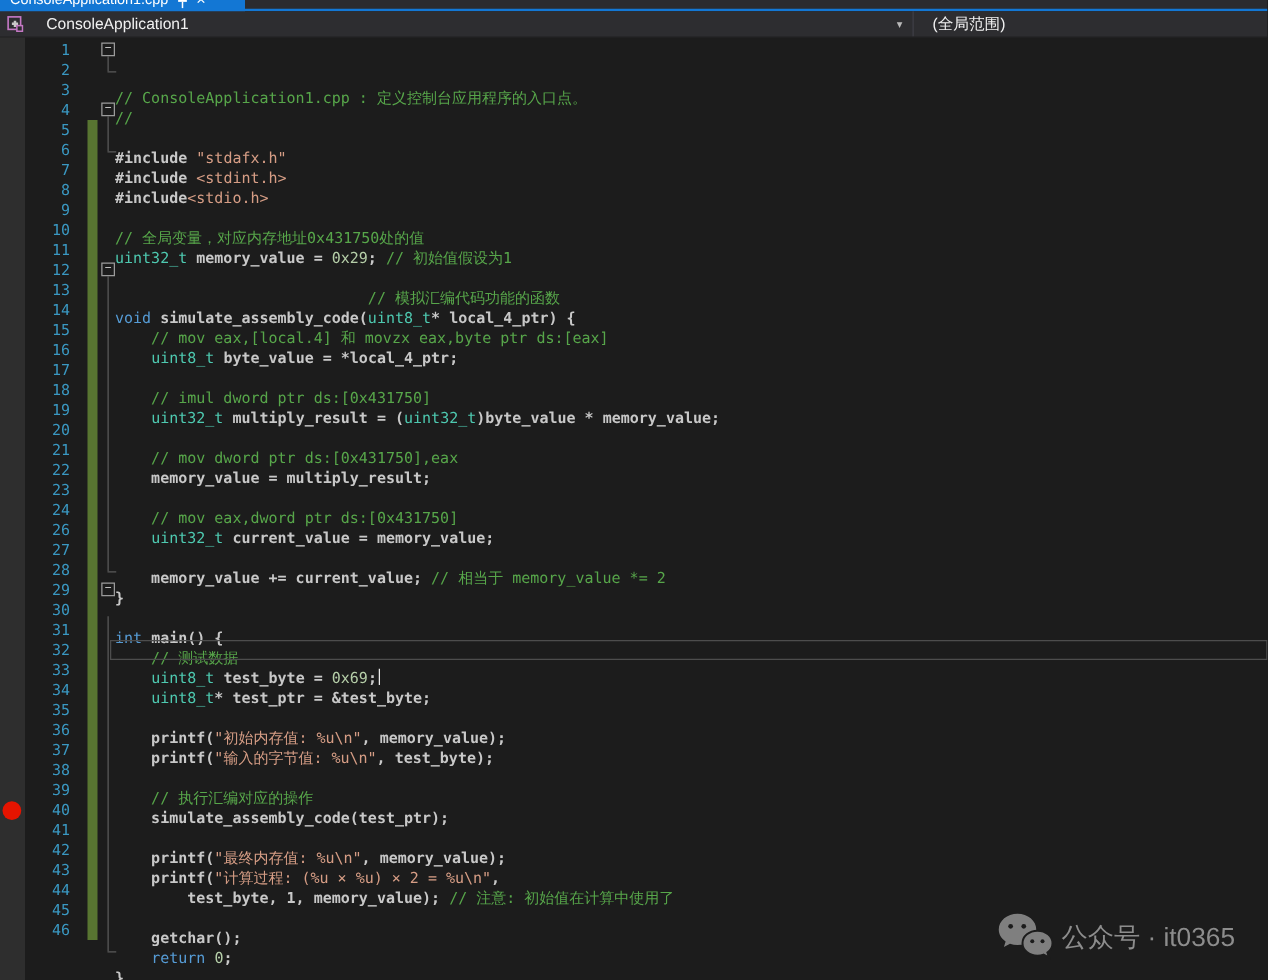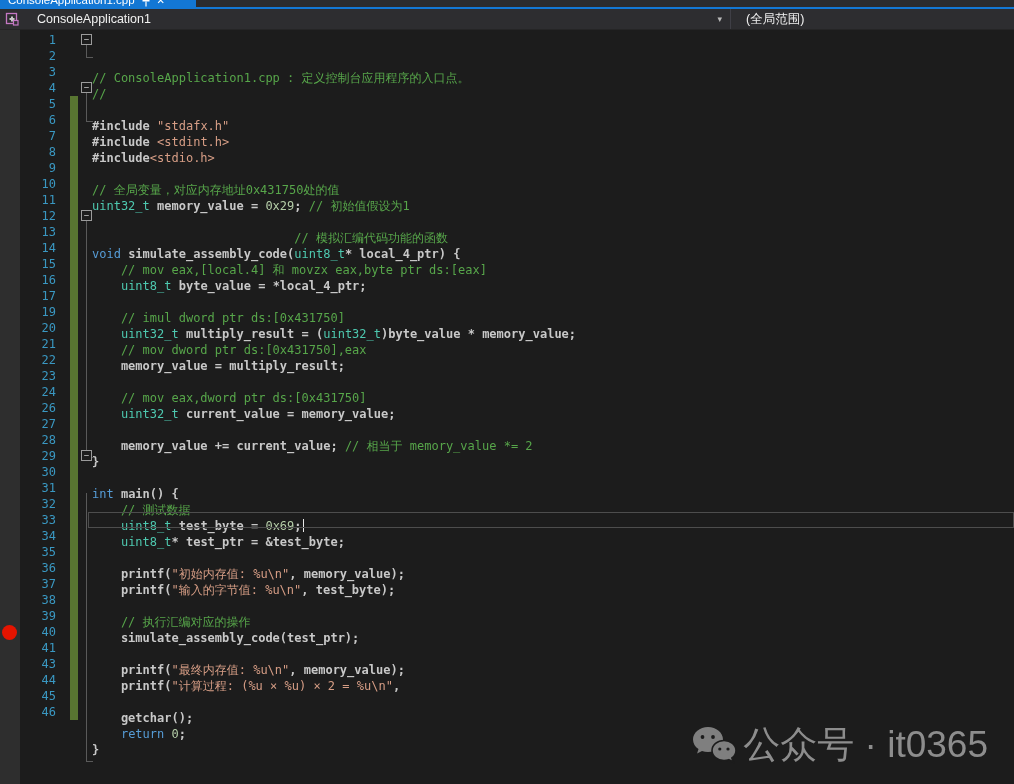--- a/index.html
+++ b/index.html
@@ -51,21 +51,21 @@
            border:1px solid #9b9b9b;background:var(--editor_bg);color:#c8c8c8;font-size:9px;
            line-height:8px;text-align:center;z-index:3;}
   .fold-v{position:absolute;width:1px;background:#5a5a5a;left:86px;z-index:0;}
   .fold-foot{position:absolute;height:1px;width:7px;background:#5a5a5a;left:86px;z-index:0;}
   .cur-line{position:absolute;left:88px;right:0;height:16px;box-sizing:border-box;
             border:1px solid #4d4d4d;pointer-events:none;z-index:2;}
   .caret{display:inline-block;width:1.5px;height:13px;background:#e8e8e8;vertical-align:-2px;margin-left:1px;}
 
   
   .watermark{position:absolute;right:26px;bottom:14px;display:flex;align-items:center;gap:6px;
-             color:#8d8d8d;font-family:"Liberation Sans",sans-serif;font-size:37px;z-index:5;}
+             color:#8d8d8d;font-family:"Liberation Sans",sans-serif;font-size:21px;z-index:5;}
 </style>
 </head>
 <body>
 
 <div class="window">
 
   <div class="tabstrip">
     <div class="tab">
       <div class="tab-inner">
         <span class="tab-title">ConsoleApplication1.cpp</span>
@@ -239,20 +239,28 @@
         <div class="line">
           <div class="c-bp"></div>
           <div class="c-num">17</div>
           <div class="c-sp"></div>
           <div class="c-bar on"></div>
           <div class="c-fold"></div>
           <div class="c-code"><span class="tk-pl">    </span><span class="tk-ty">uint32_t</span><span class="tk-pl"> multiply_result = (</span><span class="tk-ty">uint32_t</span><span class="tk-pl">)byte_value * memory_value;</span></div>
         </div>
         <div class="line">
           <div class="c-bp"></div>
+          <div class="c-num">18</div>
+          <div class="c-sp"></div>
+          <div class="c-bar on"></div>
+          <div class="c-fold"></div>
+          <div class="c-code"></div>
+        </div>
+        <div class="line">
+          <div class="c-bp"></div>
           <div class="c-num">19</div>
           <div class="c-sp"></div>
           <div class="c-bar on"></div>
           <div class="c-fold"></div>
           <div class="c-code"><span class="tk-cm">    // mov dword ptr ds:[0x431750],eax</span></div>
         </div>
         <div class="line">
           <div class="c-bp"></div>
           <div class="c-num">20</div>
           <div class="c-sp"></div>
@@ -416,20 +424,28 @@
           <div class="c-fold"></div>
           <div class="c-code"><span class="tk-pl">    printf(</span><span class="tk-str">"最终内存值: %u\n"</span><span class="tk-pl">, memory_value);</span></div>
         </div>
         <div class="line">
           <div class="c-bp"></div>
           <div class="c-num">41</div>
           <div class="c-sp"></div>
           <div class="c-bar on"></div>
           <div class="c-fold"></div>
           <div class="c-code"><span class="tk-pl">    printf(</span><span class="tk-str">"计算过程: (%u × %u) × 2 = %u\n"</span><span class="tk-pl">,</span></div>
+        </div>
+        <div class="line">
+          <div class="c-bp"></div>
+          <div class="c-num">42</div>
+          <div class="c-sp"></div>
+          <div class="c-bar on"></div>
+          <div class="c-fold"></div>
+          <div class="c-code"><span class="tk-pl">        test_byte, 1, memory_value); </span><span class="tk-cm">// 注意: 初始值在计算中使用了</span></div>
         </div>
         <div class="line">
           <div class="c-bp"></div>
           <div class="c-num">43</div>
           <div class="c-sp"></div>
           <div class="c-bar on"></div>
           <div class="c-fold"></div>
           <div class="c-code"></div>
         </div>
         <div class="line">

